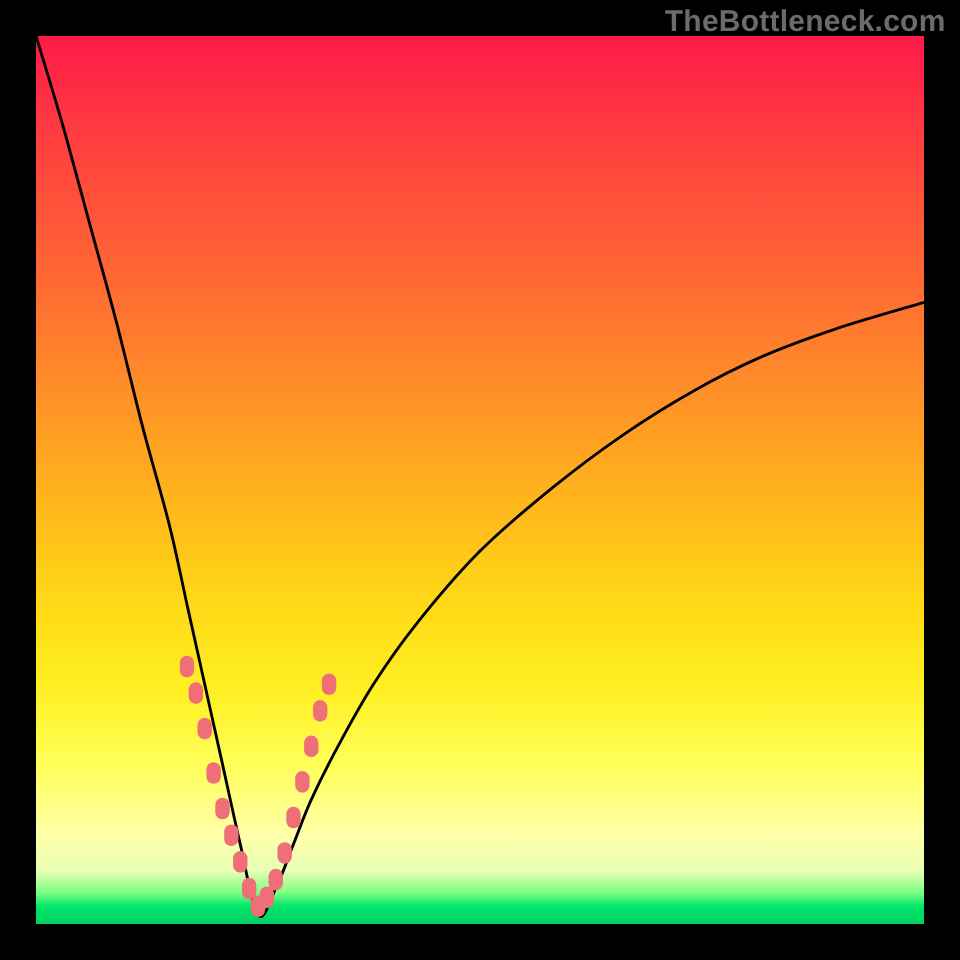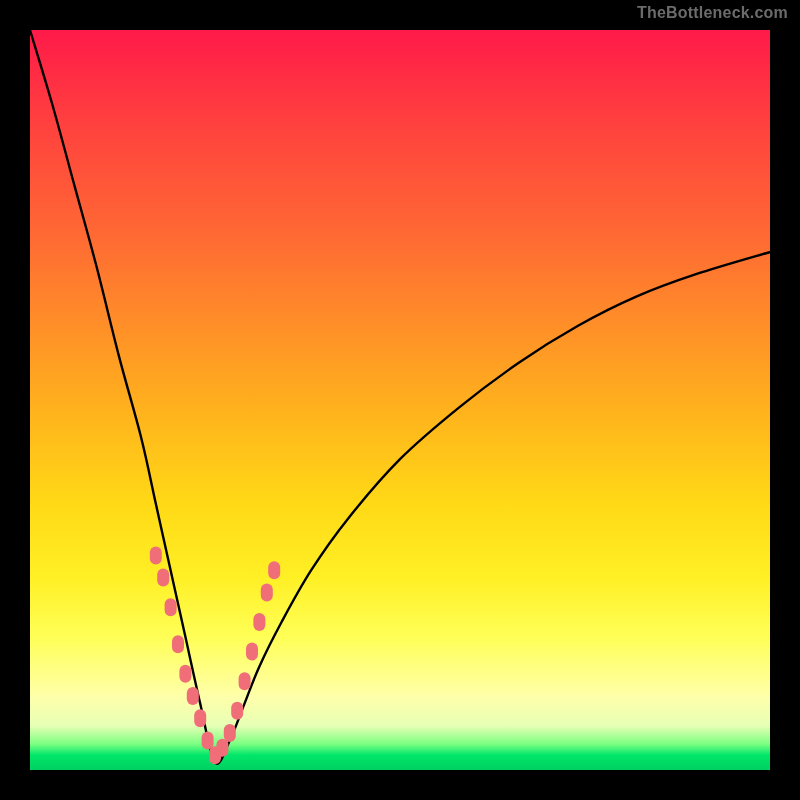--- a/index.html
+++ b/index.html
@@ -41,21 +41,21 @@
       #7bff81 96.5%,
       #00e66a 98%,
       #00d060 100%
     );
   }
   .watermark {
     position: absolute;
     top: 4px;
     right: 12px;
     color: #6b6b6b;
-    font-size: 16px;
+    font-size: 25px;
     font-weight: 600;
     letter-spacing: 0.2px;
     user-select: none;
   }
   svg.curve {
     position: absolute;
     left: 0;
     top: 0;
     width: 740px;
     height: 740px;

